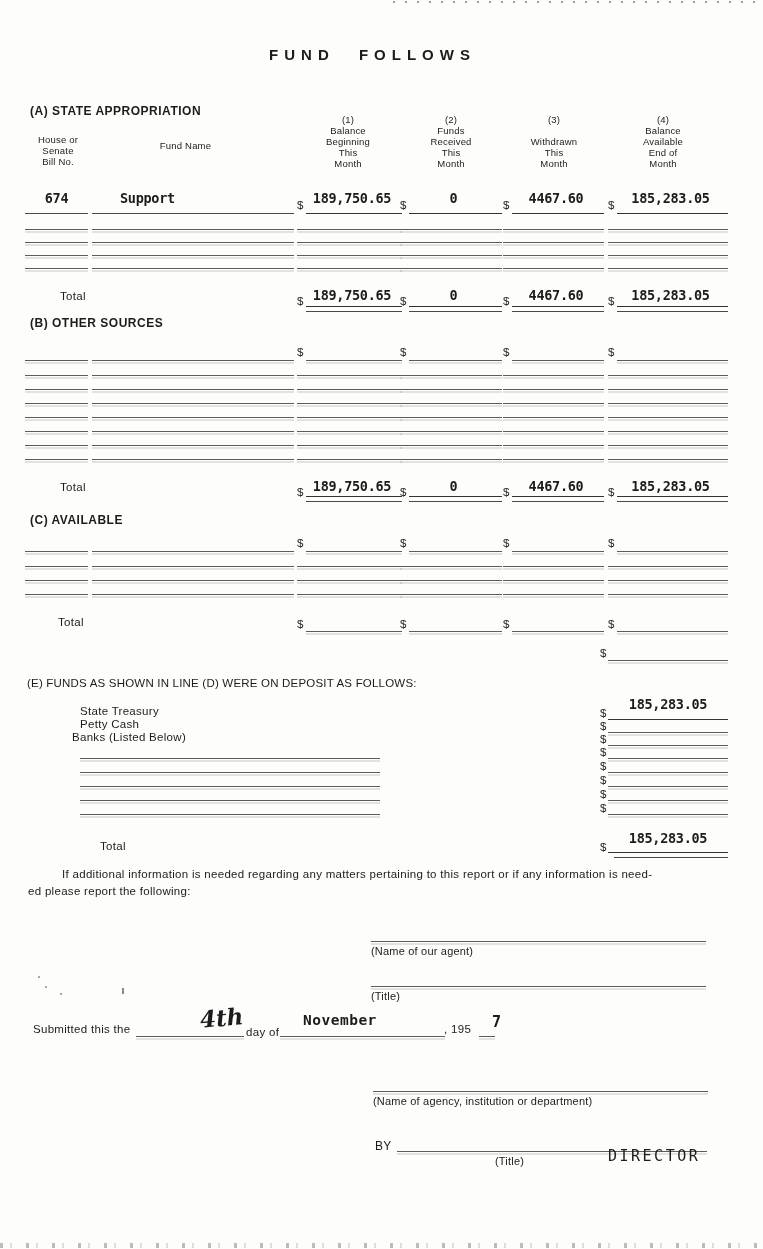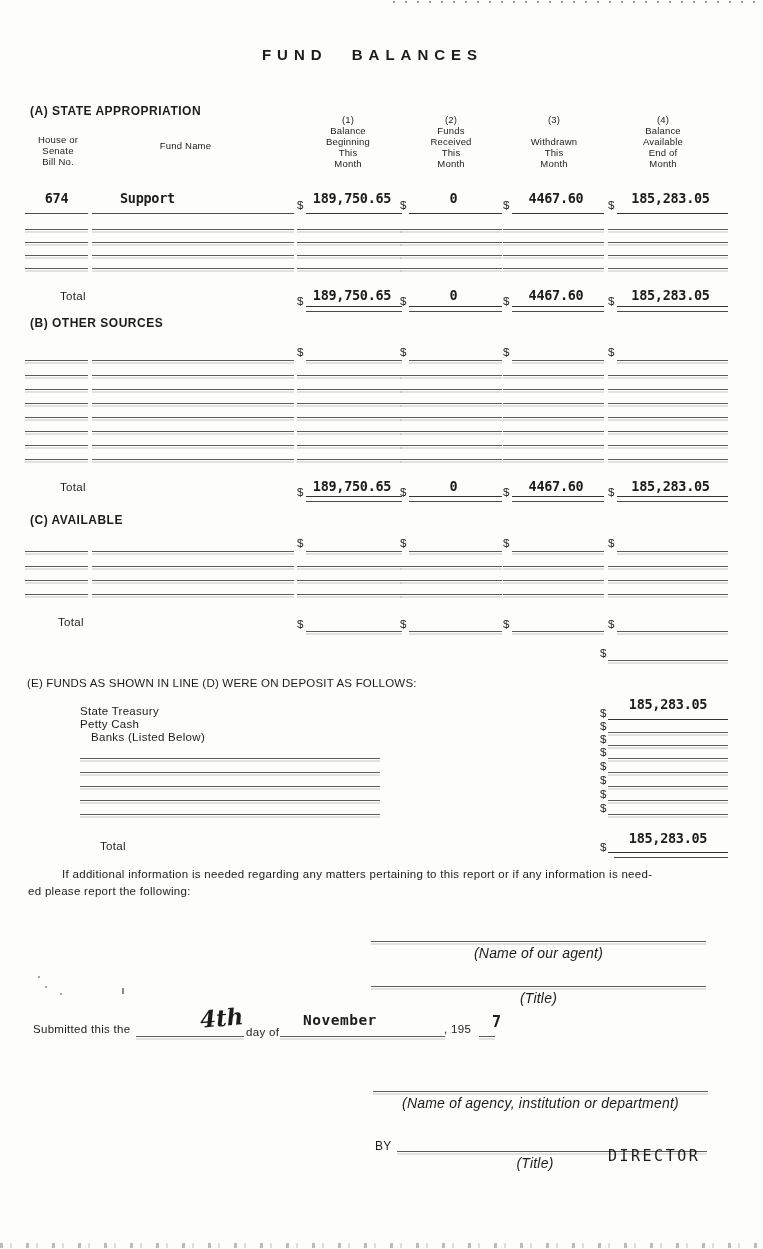--- a/index.html
+++ b/index.html
@@ -4,21 +4,21 @@
 <style>
   html,body{margin:0;padding:0;background:#e9e9e9;}
   .page{position:relative;width:763px;height:1249px;margin:0 auto;background:#fdfdfb;
         font-family:"Liberation Sans", sans-serif;color:#1c1c1c;overflow:hidden;}
   .abs{position:absolute;}
   .title{position:absolute;top:46px;left:0;width:745px;text-align:center;
          font-size:15px;font-weight:bold;letter-spacing:6px;word-spacing:14px;}
   .sec{position:absolute;font-size:12px;font-weight:bold;letter-spacing:.5px;}
   .hdr{position:absolute;font-size:9.5px;text-align:center;letter-spacing:.2px;line-height:11px;}
   .lbl{position:absolute;font-size:11.5px;letter-spacing:.3px;}
-  .cap{position:absolute;font-size:14px;text-align:center;letter-spacing:.2px;font-style:italic;}
+  .cap{position:absolute;font-size:11px;letter-spacing:.2px;}
   .ln{position:absolute;height:0;border-top:1.6px solid #4a4a4a;}
   .ln.b{border-top:1.2px solid #5c5c5c;box-shadow:0 2.5px 0 rgba(120,120,120,.4);}
   .ln.f{border-top:1.9px solid #333;}
   .typed{font-family:"DejaVu Sans Mono", monospace;font-weight:bold;}
   .val{position:absolute;font-size:13.5px;text-align:center;letter-spacing:-.3px;
        font-family:"DejaVu Sans Mono", monospace;font-weight:bold;}
   .dol{position:absolute;font-size:11.5px;}
   .hand{position:absolute;font-family:"DejaVu Serif", serif;font-style:italic;font-weight:bold;
         font-size:23px;transform:rotate(-5deg);}
   
@@ -35,21 +35,21 @@
             rgba(130,130,135,.35) 10px 12px,transparent 12px 26px);}
   .speck{position:absolute;background:#8a8a8a;width:2px;height:2px;border-radius:50%;}
 </style>
 </head>
 <body>
 
 <div class="page">
 
   <div class="top-dots"></div>
 
-  <div class="title">FUND BALANCES</div>
+  <div class="title">FUND FOLLOWS</div>
 
   <div class="sec" style="top:104px;left:30px">(A) STATE APPROPRIATION</div>
 
   <div class="hdr" style="top:134px;left:20px;width:76px">House or</div>
   <div class="hdr" style="top:145px;left:20px;width:76px">Senate</div>
   <div class="hdr" style="top:156px;left:20px;width:76px">Bill No.</div>
   <div class="hdr" style="top:140px;left:138px;width:95px">Fund Name</div>
 
   <div class="hdr" style="top:114px;left:300px;width:96px">(1)</div>
   <div class="hdr" style="top:125px;left:300px;width:96px">Balance</div>
@@ -257,21 +257,21 @@
 
   <div class="lbl" style="top:705px;left:80px">State Treasury</div>
   <div class="val we" style="top:696px">185,283.05</div>
   <div class="dol de" style="top:707px">$</div>
   <div class="ln f fe" style="top:719px"></div>
 
   <div class="lbl" style="top:718px;left:80px">Petty Cash</div>
   <div class="dol de" style="top:720px">$</div>
   <div class="ln b fe" style="top:732px"></div>
 
-  <div class="lbl" style="top:731px;left:91px">Banks (Listed Below)</div>
+  <div class="lbl" style="top:731px;left:72px">Banks (Listed Below)</div>
   <div class="dol de" style="top:733px">$</div>
   <div class="ln b fe" style="top:745px"></div>
 
   <div class="ln b eleft" style="top:758px"></div>
   <div class="dol de" style="top:746px">$</div>
   <div class="ln b fe" style="top:758px"></div>
   <div class="ln b eleft" style="top:772px"></div>
   <div class="dol de" style="top:760px">$</div>
   <div class="ln b fe" style="top:772px"></div>
   <div class="ln b eleft" style="top:786px"></div>

